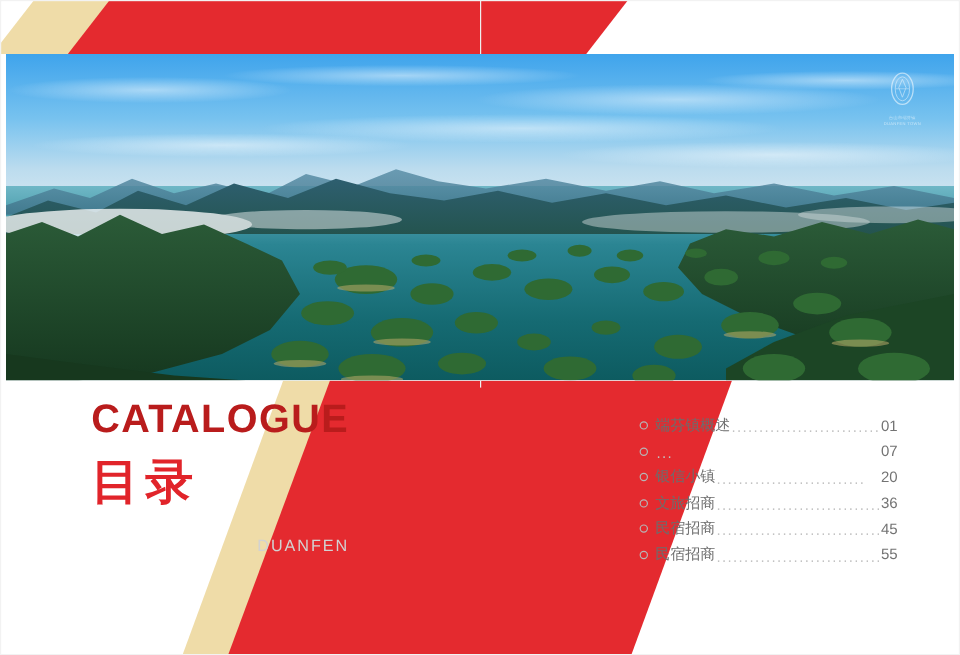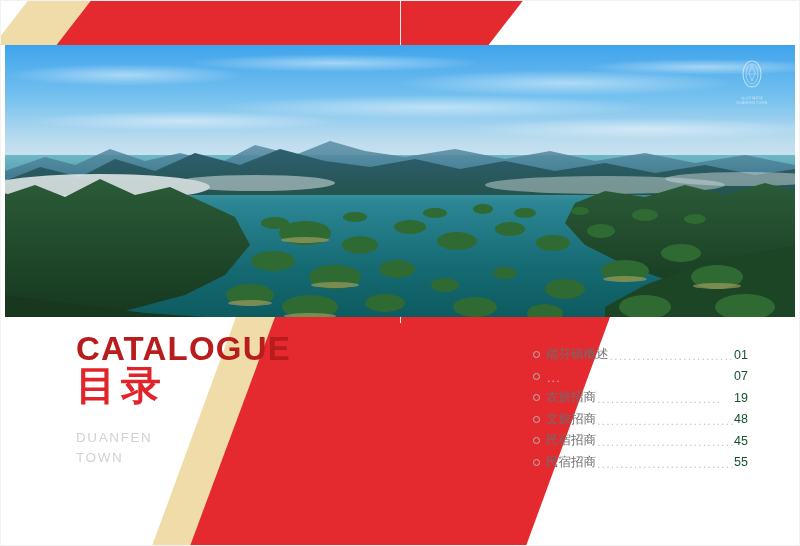--- a/index.html
+++ b/index.html
@@ -89,31 +89,32 @@
   
   #title-block {
     position:absolute; left:76px; top:332px; z-index:20;
   }
   #catalogue {
     font-size:33px; font-weight:bold; color:#b91c1c;
     letter-spacing:1.2px; line-height:1;
     white-space:nowrap;
   }
   #mulu {
+    margin-top:17px;
     font-size:40px; font-weight:bold; color:#e1242a;
     letter-spacing:5px; line-height:1;
     white-space:nowrap;
     font-family:"DejaVu Sans", "Liberation Sans", sans-serif;
   }
   #subtitle {
     margin-top:23px;
     font-size:13.5px; color:#d2d2d2;
     letter-spacing:1.6px; line-height:1.45;
   }
-  #subtitle span { display:block; }
+  #subtitle span { display:block;text-align:right; }
 
   
   #toc {
     position:absolute; left:533px; top:344px; width:215px; z-index:20;
   }
   .toc-row {
     display:flex; align-items:center;
     height:21.5px;
     color:#6d6d6d;
     font-size:12.5px;
@@ -132,21 +133,21 @@
     flex:1 1 auto;
     overflow:hidden;
     color:#c2c2c2;
     font-size:11px;
     letter-spacing:1.1px;
     margin:0 1px;
     position:relative; top:2px;
   }
   .toc-page {
     flex:0 0 auto;
-    color:#14532d;
+    color:#737373;
     font-size:12.5px;
     font-family:"Liberation Sans", sans-serif;
   }
   #gutter-line-low {
     position:absolute; left:400px; top:0; width:1px; height:6px;
     background:#f0f0f0;
   }
 </style>
 </head>
 <body>
@@ -288,51 +289,50 @@
     <div id="low-cream"></div>
     <div id="low-red"></div>
     <div id="gutter-line-low"></div>
   </div>
 
   <div id="title-block">
     <div id="catalogue">CATALOGUE</div>
     <div id="mulu">目录</div>
     <div id="subtitle">
       <span>DUANFEN</span>
-      <span>TOWN</span>
     </div>
   </div>
 
   <div id="toc">
 
     <div class="toc-row">
       <span class="toc-bullet"></span>
       <span class="toc-title">端芬镇概述</span>
       <span class="toc-dots">............................</span>
       <span class="toc-page">01</span>
     </div>
 
     <div class="toc-row">
       <span class="toc-bullet"></span>
       <span class="toc-dots">...</span>
       <span class="toc-page">07</span>
     </div>
 
     <div class="toc-row">
       <span class="toc-bullet"></span>
-      <span class="toc-title"> 农旅招商</span>
+      <span class="toc-title"> 银信小镇</span>
       <span class="toc-dots">...........................</span>
-      <span class="toc-page">19</span>
+      <span class="toc-page">20</span>
     </div>
 
     <div class="toc-row">
       <span class="toc-bullet"></span>
       <span class="toc-title">文旅招商</span>
       <span class="toc-dots">..............................</span>
-      <span class="toc-page">48</span>
+      <span class="toc-page">36</span>
     </div>
 
     <div class="toc-row">
       <span class="toc-bullet"></span>
       <span class="toc-title">民宿招商</span>
       <span class="toc-dots">..............................</span>
       <span class="toc-page">45</span>
     </div>
 
     <div class="toc-row">

